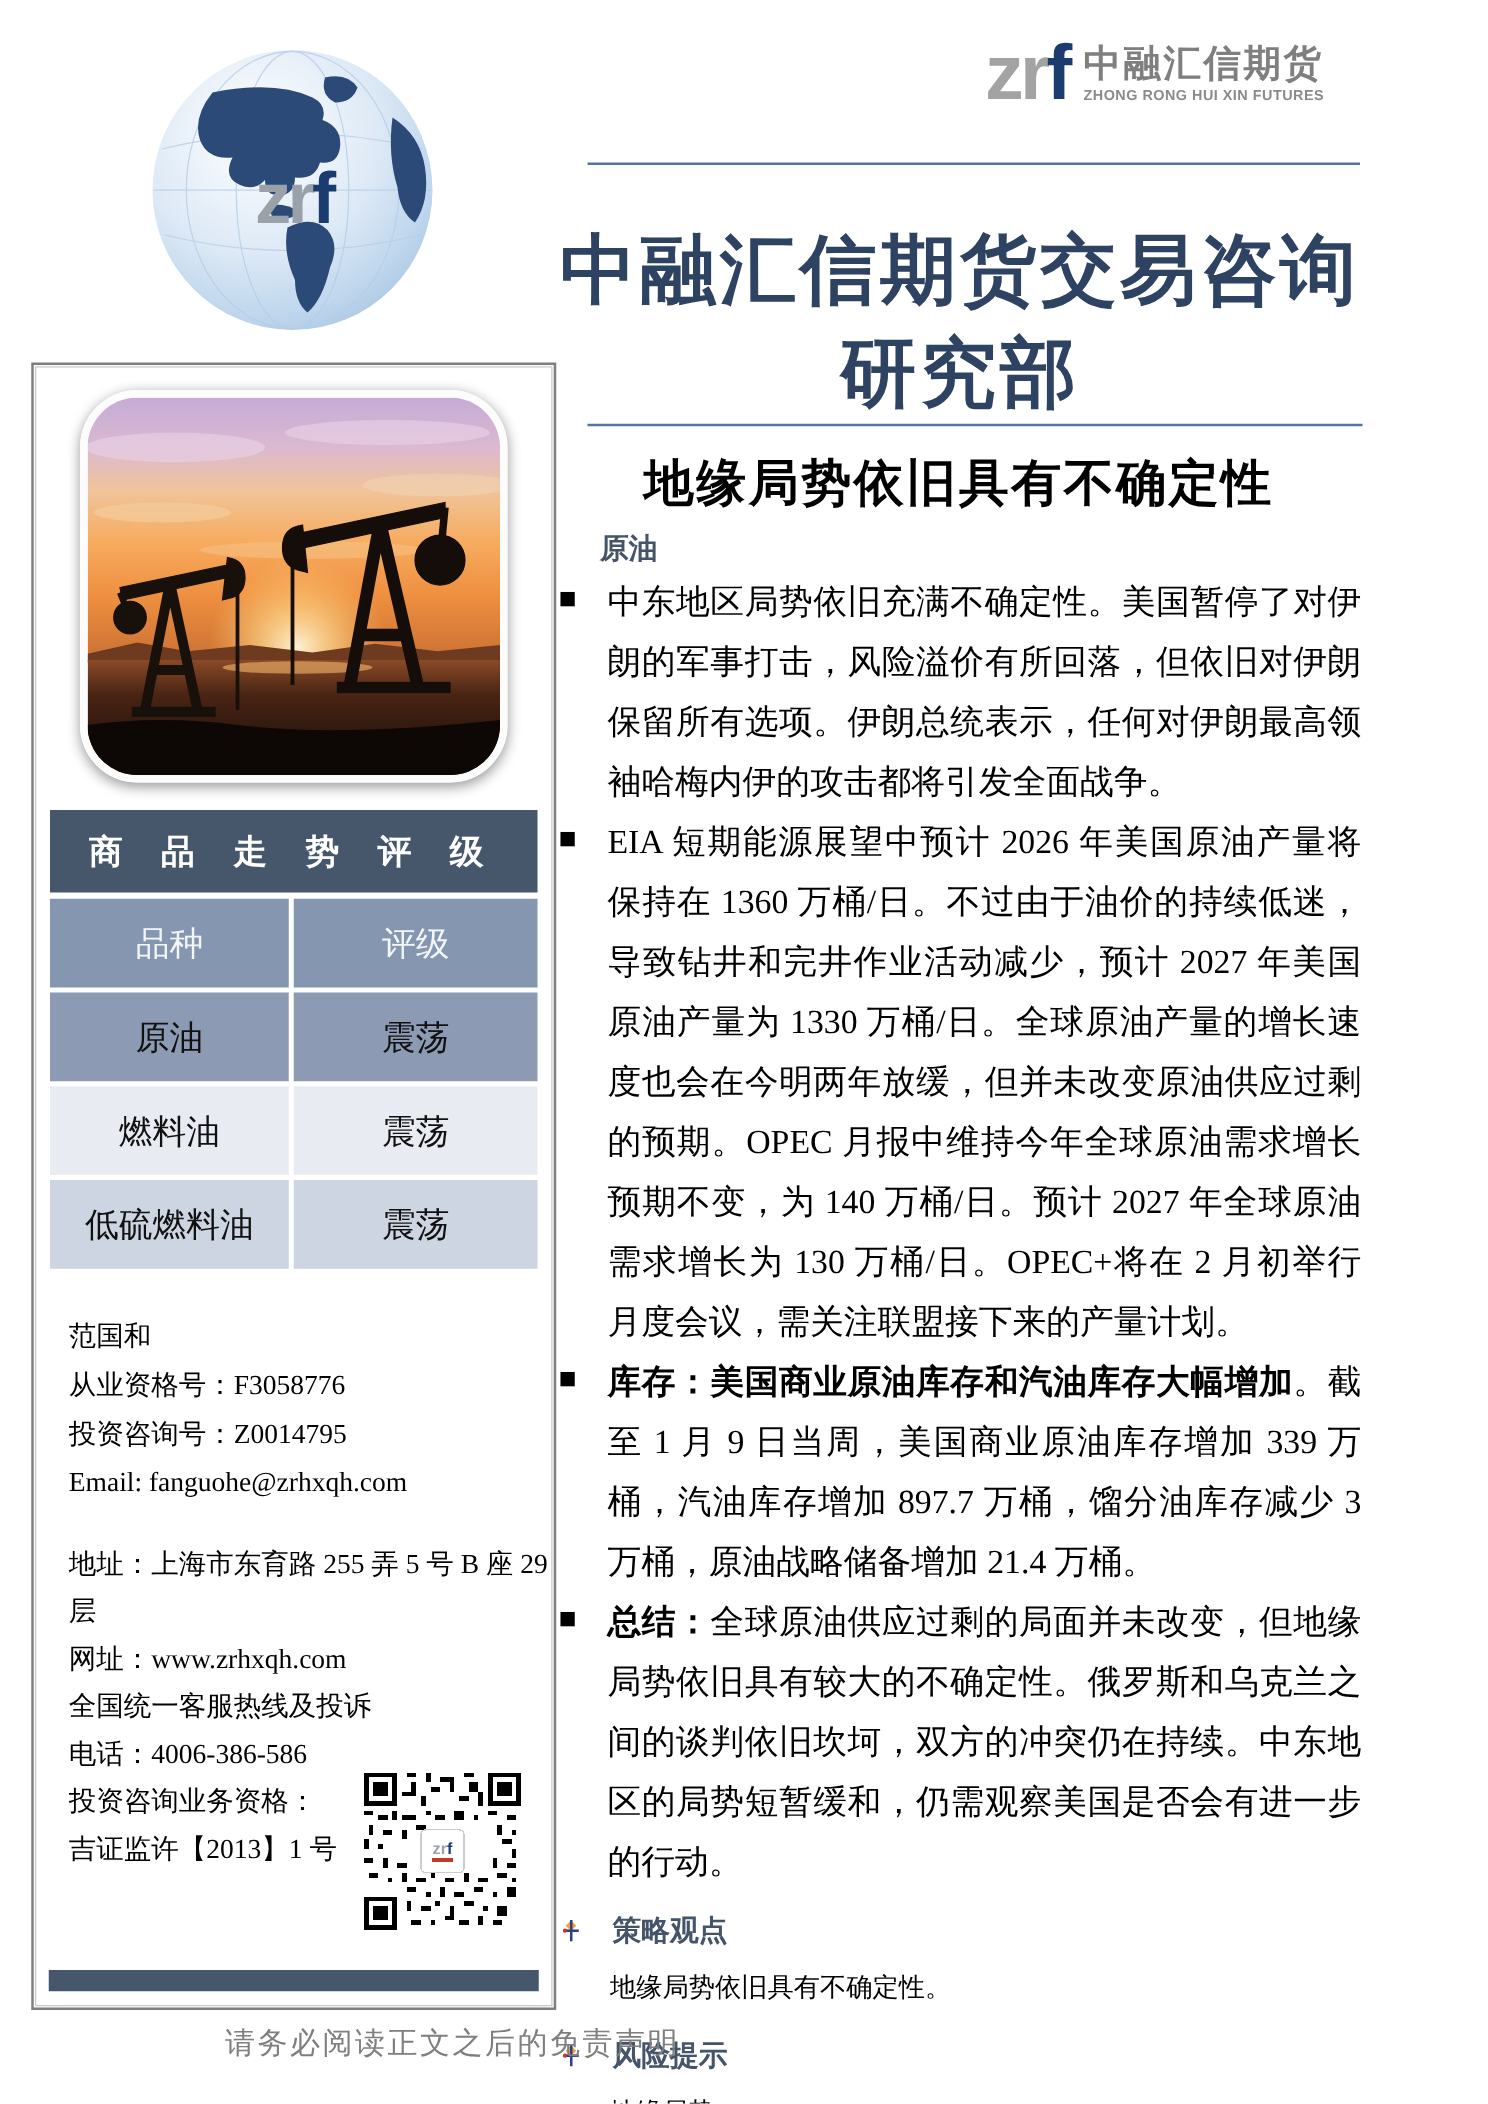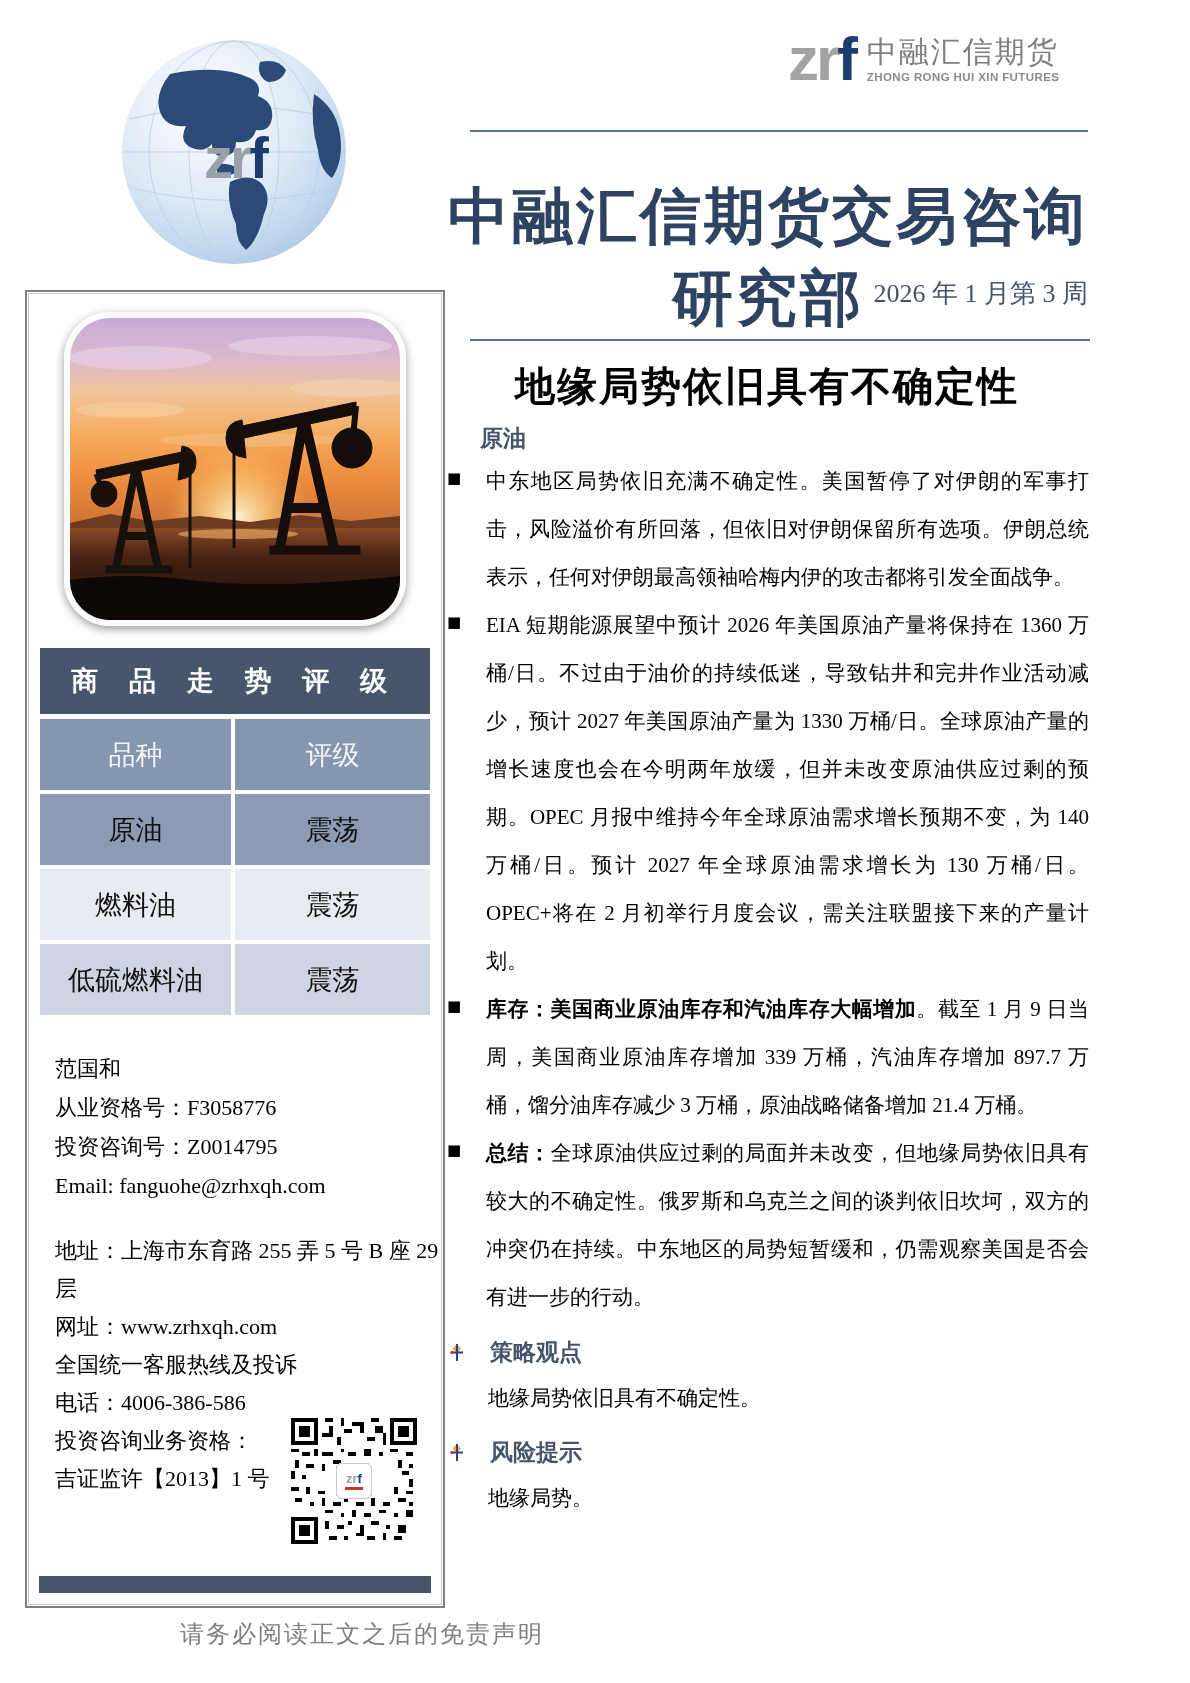--- a/index.html
+++ b/index.html
@@ -6,21 +6,21 @@
   .page{position:relative;width:1190px;height:1683px;background:#fff;overflow:hidden;
         font-family:"Liberation Serif",serif;color:#000;}
 
   
   .globe{position:absolute;left:118px;top:36px;width:232px;height:232px;}
   .brandbar{position:absolute;left:788px;top:28px;display:flex;align-items:flex-start;}
   .zrf{font-family:"Liberation Sans",sans-serif;font-weight:bold;font-size:62px;line-height:62px;
        letter-spacing:-3px;color:#a3a3a3;}
   .zrf .f{color:#1b3c6e;}
   .brandtext{margin-left:12px;margin-top:8px;font-family:"Liberation Sans",sans-serif;}
-  .brand-cn{font-size:30px;font-weight:normal;color:#7f7f7f;letter-spacing:2px;line-height:32px;}
+  .brand-cn{font-size:30px;font-weight:bold;color:#7f7f7f;letter-spacing:2px;line-height:32px;}
   .brand-en{font-size:11.5px;font-weight:bold;color:#8a8a8a;letter-spacing:.4px;margin-top:3px;}
   .rule{position:absolute;height:2px;background:#54749e;}
   .rule1{left:470px;top:130px;width:618px;}
   .rule2{left:470px;top:339px;width:620px;}
   .dept{position:absolute;left:448px;top:176px;width:640px;margin:0;text-align:center;
         font-size:61px;font-weight:bold;color:#2e4262;letter-spacing:3px;}
   .date{position:absolute;left:688px;top:276px;width:400px;text-align:right;
         font-size:26px;color:#44546a;}
 
   
@@ -47,21 +47,21 @@
 
   
   .content{position:absolute;left:443px;top:358px;width:648px;}
   .title{margin:4px 0 0;text-align:center;font-size:40px;font-weight:bold;color:#000;
          letter-spacing:2px;line-height:50px;}
   .sect{margin:11px 0 0 37px;font-size:23px;font-weight:bold;color:#44546a;line-height:32px;}
   .bullets{margin-top:2px;}
   .b{display:flex;}
   .sq{flex:none;width:15px;margin:14px 0 0 4px;font-size:15px;line-height:15px;color:#000;
       font-family:"DejaVu Sans",sans-serif;}
-  .b p{flex:1;margin:0 2px 0 24px;font-size:21px;line-height:48px;text-align:justify;}
+  .b p{flex:1;margin:0 2px 0 24px;font-size:27px;line-height:48px;text-align:justify;}
   .b p b{font-weight:bold;}
   .hrow{display:flex;align-items:center;margin:12px 0 0 6px;height:38px;}
   .cross{flex:none;width:16px;height:19px;}
   .hlabel{margin-left:25px;font-size:23px;font-weight:bold;color:#44546a;}
   .hpara{margin:4px 2px 0 45px;font-size:21px;line-height:46px;text-align:justify;}
 
   .footer{position:absolute;left:180px;top:1618px;font-size:24px;color:#7f7f7f;letter-spacing:2px;}
 </style>
 </head>
 <body>
@@ -98,21 +98,20 @@
   <div class="brandbar">
     <span class="zrf"><span>zr</span><span class="f">f</span></span>
     <div class="brandtext">
       <div class="brand-cn">中融汇信期货</div>
       <div class="brand-en">ZHONG RONG HUI XIN FUTURES</div>
     </div>
   </div>
 
   <div class="rule rule1"></div>
   <h1 class="dept">中融汇信期货交易咨询研究部</h1>
-  <div class="date">2026 年 1 月第 3 周</div>
   <div class="rule rule2"></div>
 
   <aside class="sidebar">
 
     <div class="photo">
       <svg viewBox="0 0 330 302" width="330" height="302">
         <defs>
           <linearGradient id="sky" x1="0" y1="0" x2="0" y2="1">
             <stop offset="0" stop-color="#c6abd6"></stop>
               <stop offset=".18" stop-color="#dab8d2"></stop>

